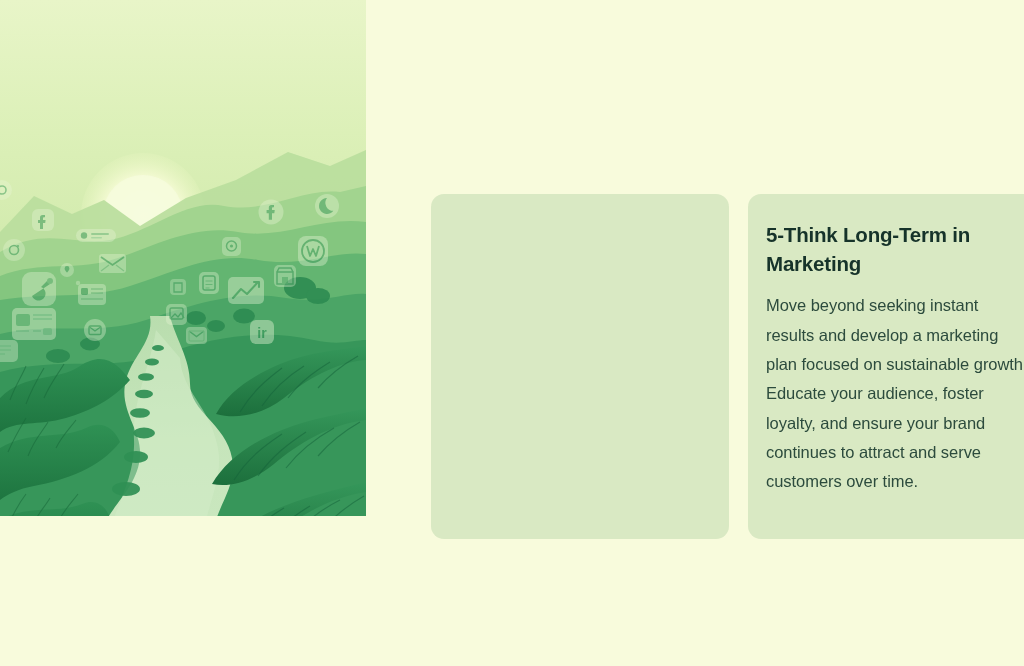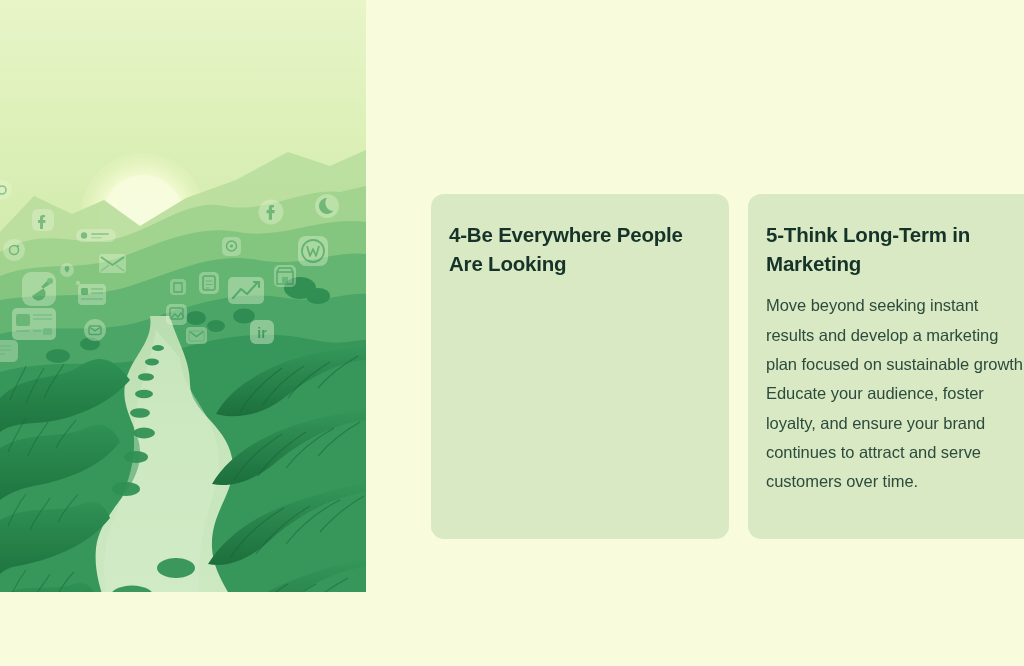--- a/index.html
+++ b/index.html
@@ -26,21 +26,21 @@
     background: #F8FBDC;
     overflow: hidden;
   }
 
   
   #illustration {
     position: absolute;
     left: 0;
     top: 0;
     width: 366px;
-    height: 592px;
+    height: 516px;
     overflow: hidden;
     background: linear-gradient(180deg, #E6F4C4 0%, #DCF0B8 18%, #CDE8A8 30%, #AFD894 42%, #7FC17E 55%, #57A96B 68%, #3E9A5E 82%, #2E8B52 100%);
   }
   #illustration svg { display: block; width: 366px; height: 666px; }
 
   
   #cards-rail {
     position: absolute;
     left: 431px;
     top: 194px;
@@ -346,21 +346,20 @@
             <path d="M-5 346 h16 M-5 350 h16 M-5 354 h10" stroke="#8CC896" stroke-width="1.5"></path>
           </g>
         </g>
       </g>
     </svg>
   </div>
 
   <div id="cards-rail">
 
     <div class="card">
-      <div class="card-title">4-Be Everywhere People Are Looking</div>
     </div>
 
     <div class="card">
       <div class="card-title">5-Think Long-Term in Marketing</div>
       <div class="card-body">Move beyond seeking instant results and develop a marketing plan focused on sustainable growth. Educate your audience, foster loyalty, and ensure your brand continues to attract and serve customers over time.</div>
     </div>
 
   </div>
 </div>
 

